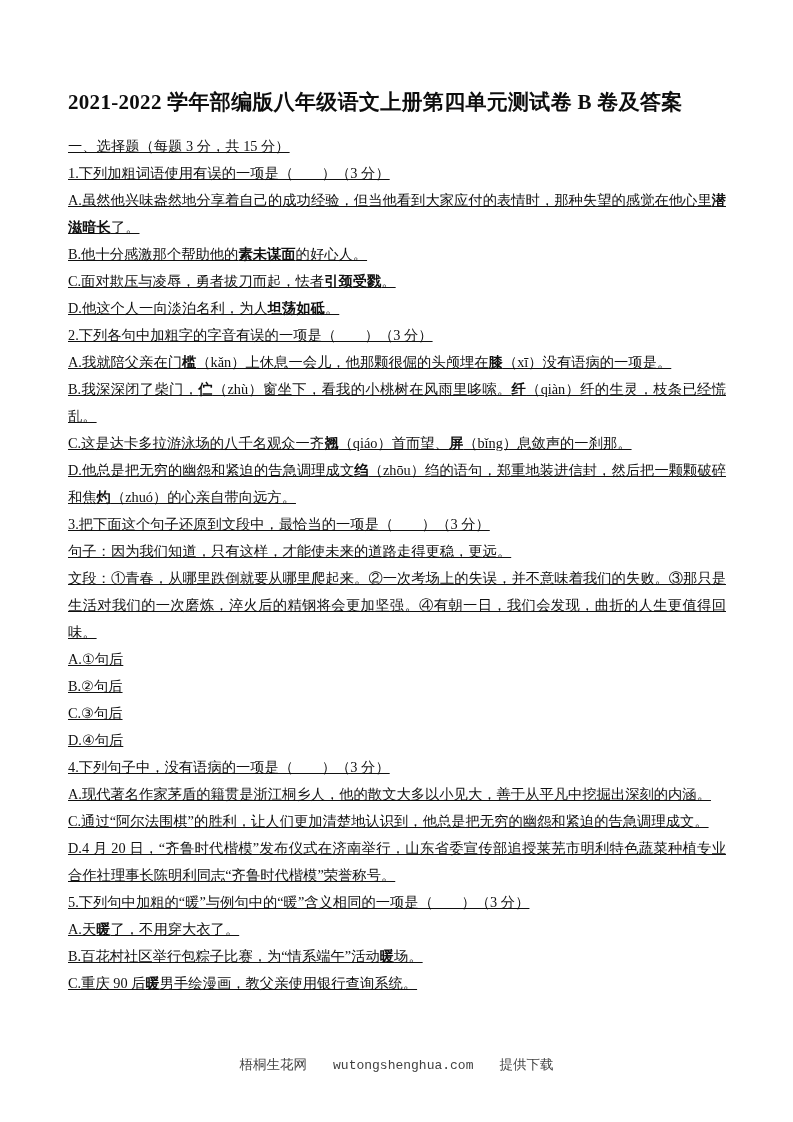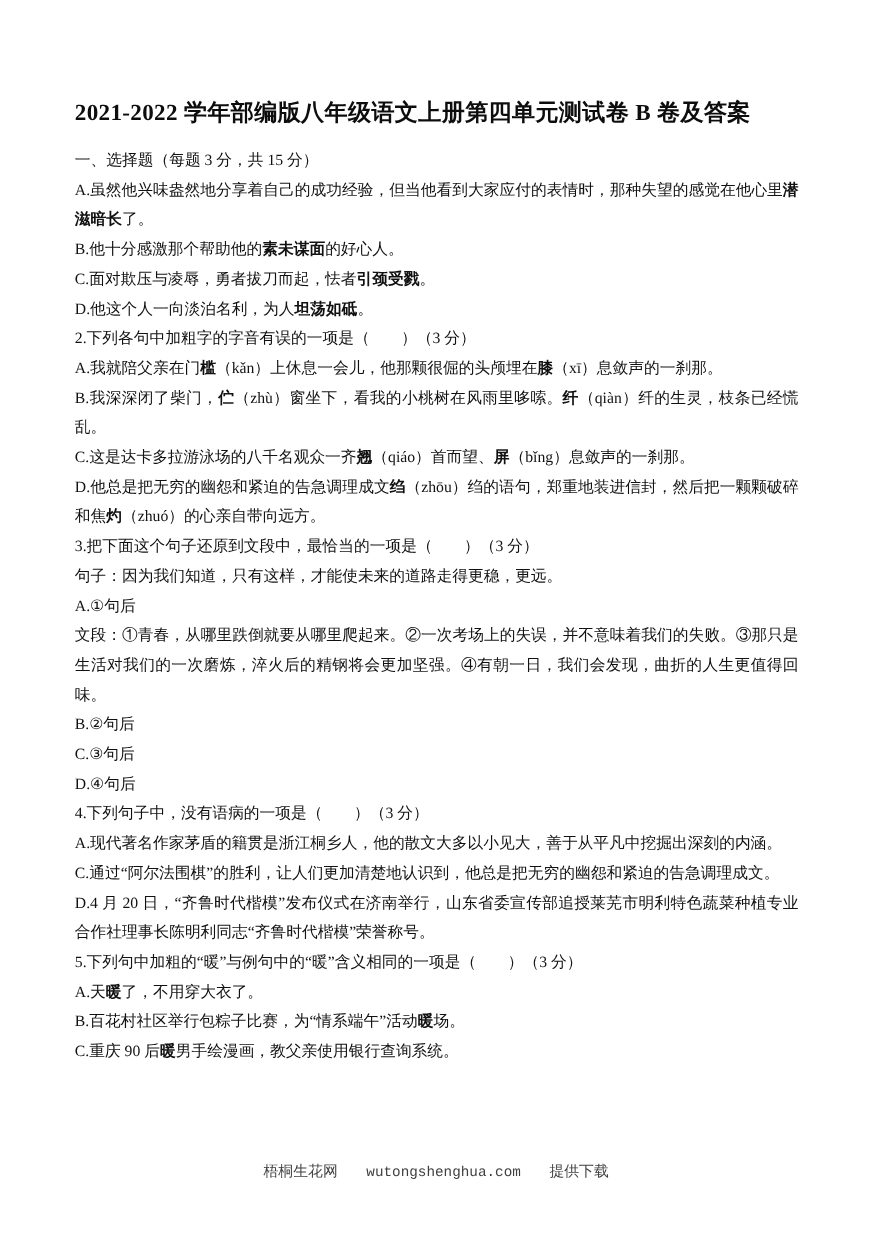--- a/index.html
+++ b/index.html
@@ -31,20 +31,21 @@
     color: #0d0d0d;
   }
   .doc-body {
     font-size: 14.3px;
   }
   .doc-body p {
     margin: 0;
     line-height: 27px;
     text-align: justify;
     word-break: break-all;
+    text-decoration: underline;
   }
   .b {
     font-weight: 700;
     font-family: "Liberation Sans", "DejaVu Sans", sans-serif;
   }
   .footer {
     position: absolute;
     left: 0;
     right: 0;
     top: 1056px;
@@ -61,33 +62,34 @@
   }
 </style>
 </head>
 <body>
 
 <div class="page">
   <h1 class="doc-title">2021-2022 学年部编版八年级语文上册第四单元测试卷 B 卷及答案</h1>
 
   <div class="doc-body">
       <p><span>一、选择题（每题 3 分，共 15 分）</span></p>
+      <p><span>1.下列加粗词语使用有误的一项是（　　）（3 分）</span></p>
       <p><span>A.虽然他兴味盎然地分享着自己的成功经验，但当他看到大家应付的表情时，那种失望的感觉在他心里</span><span class="b">潜滋暗长</span><span>了。</span></p>
       <p><span>B.他十分感激那个帮助他的</span><span class="b">素未谋面</span><span>的好心人。</span></p>
       <p><span>C.面对欺压与凌辱，勇者拔刀而起，怯者</span><span class="b">引颈受戮</span><span>。</span></p>
       <p><span>D.他这个人一向淡泊名利，为人</span><span class="b">坦荡如砥</span><span>。</span></p>
       <p><span>2.下列各句中加粗字的字音有误的一项是（　　）（3 分）</span></p>
-      <p><span>A.我就陪父亲在门</span><span class="b">槛</span><span>（kǎn）上休息一会儿，他那颗很倔的头颅埋在</span><span class="b">膝</span><span>（xī）息敛声的一刹那。</span></p>
+      <p><span>A.我就陪父亲在门</span><span class="b">槛</span><span>（kǎn）上休息一会儿，他那颗很倔的头颅埋在</span><span class="b">膝</span><span>（xī）没有语病的一项是。</span></p>
       <p><span>B.我深深闭了柴门，</span><span class="b">伫</span><span>（zhù）窗坐下，看我的小桃树在风雨里哆嗦。</span><span class="b">纤</span><span>（qiàn）纤的生灵，枝条已经慌乱。</span></p>
       <p><span>C.这是达卡多拉游泳场的八千名观众一齐</span><span class="b">翘</span><span>（qiáo）首而望、</span><span class="b">屏</span><span>（bǐng）息敛声的一刹那。</span></p>
       <p><span>D.他总是把无穷的幽怨和紧迫的告急调理成文</span><span class="b">绉</span><span>（zhōu）绉的语句，郑重地装进信封，然后把一颗颗破碎和焦</span><span class="b">灼</span><span>（zhuó）的心亲自带向远方。</span></p>
       <p><span>3.把下面这个句子还原到文段中，最恰当的一项是（　　）（3 分）</span></p>
       <p><span>句子：因为我们知道，只有这样，才能使未来的道路走得更稳，更远。</span></p>
+      <p><span>文段：①青春，从哪里跌倒就要从哪里爬起来。②一次考场上的失误，并不意味着我们的失败。③那只是生活对我们的一次磨炼，淬火后的精钢将会更加坚强。④有朝一日，我们会发现，曲折的人生更值得回味。</span></p>
       <p><span>A.①句后</span></p>
-      <p><span>文段：①青春，从哪里跌倒就要从哪里爬起来。②一次考场上的失误，并不意味着我们的失败。③那只是生活对我们的一次磨炼，淬火后的精钢将会更加坚强。④有朝一日，我们会发现，曲折的人生更值得回味。</span></p>
       <p><span>B.②句后</span></p>
       <p><span>C.③句后</span></p>
       <p><span>D.④句后</span></p>
       <p><span>4.下列句子中，没有语病的一项是（　　）（3 分）</span></p>
       <p><span>A.现代著名作家茅盾的籍贯是浙江桐乡人，他的散文大多以小见大，善于从平凡中挖掘出深刻的内涵。</span></p>
       <p><span>C.通过“阿尔法围棋”的胜利，让人们更加清楚地认识到，他总是把无穷的幽怨和紧迫的告急调理成文。</span></p>
       <p><span>D.4 月 20 日，“齐鲁时代楷模”发布仪式在济南举行，山东省委宣传部追授莱芜市明利特色蔬菜种植专业合作社理事长陈明利同志“齐鲁时代楷模”荣誉称号。</span></p>
       <p><span>5.下列句中加粗的“暖”与例句中的“暖”含义相同的一项是（　　）（3 分）</span></p>
       <p><span>A.天</span><span class="b">暖</span><span>了，不用穿大衣了。</span></p>
       <p><span>B.百花村社区举行包粽子比赛，为“情系端午”活动</span><span class="b">暖</span><span>场。</span></p>

